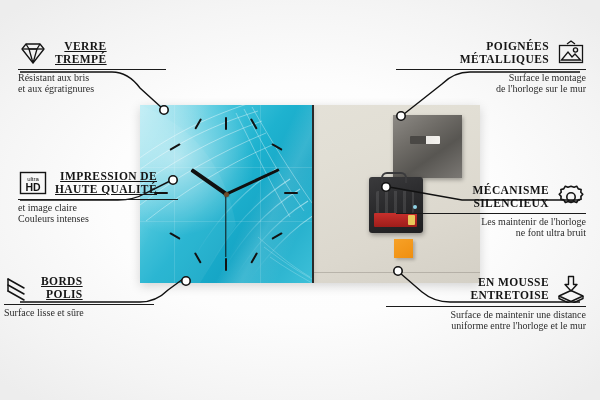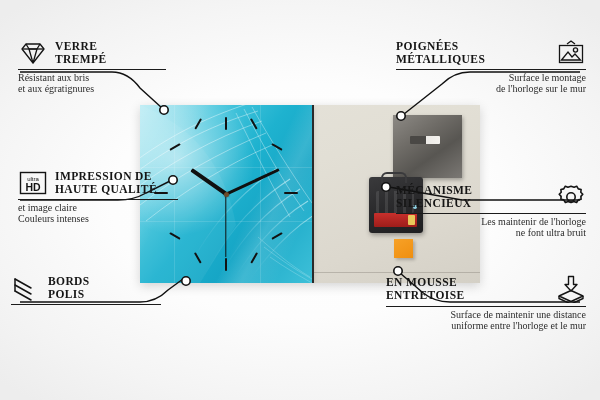--- a/index.html
+++ b/index.html
@@ -101,24 +101,24 @@
     font-size:11.5px;line-height:13px;text-transform:uppercase;
   }
   .callout .rule{height:1.2px;background:#1b1b1b;margin:3px 0 3px;}
   .callout .sub{
     font-size:10px;line-height:10.5px;color:#2c2c2c;
   }
   .head{display:flex;align-items:center;gap:7px;}
   .icon{flex:0 0 auto;display:block;}
 
   .left .head{justify-content:flex-start;}
-  .left .title{text-align:left;}
+  .left .title{text-align:right;text-decoration:underline;}
   .left .sub{text-align:left;}
   .right .head{justify-content:flex-end;}
-  .right .title{}
+  .right .title{text-align:right;}
   .right .sub{text-align:right;}
 
   svg.lines{position:absolute;left:0;top:0;width:600px;height:400px;pointer-events:none;}
 </style>
 </head>
 <body>
 
 <div id="stage">
 
   <div class="photo">
@@ -252,36 +252,37 @@
       <div>
         <div class="title">IMPRESSION DE</div>
         <div class="title">HAUTE QUALITÉ</div>
       </div>
     </div>
     <div class="rule"></div>
     <div class="sub">et image claire</div>
     <div class="sub">Couleurs intenses</div>
   </div>
 
-  <div class="callout left" style="left:11px;top:275px;width:150px;">
+  <div class="callout left" style="left:4px;top:275px;width:150px;">
     <div class="head">
       <svg class="icon" width="30" height="26" viewBox="0 0 30 26">
         <g stroke="#141414" stroke-width="1.5" stroke-linecap="round">
           <path d="M4,4 L20,13"></path>
             <path d="M4,10 L20,19"></path>
             <path d="M4,16 L20,25"></path>
           <path d="M4,4 L4,16"></path>
         </g>
       </svg>
       <div>
         <div class="title">BORDS</div>
         <div class="title">POLIS</div>
       </div>
     </div>
     <div class="rule"></div>
+    <div class="sub">Surface lisse et sûre</div>
   </div>
 
   <div class="callout right" style="right:14px;top:40px;width:190px;">
     <div class="head">
       <div style="flex:1 1 auto;">
         <div class="title">POIGNÉES</div>
         <div class="title">MÉTALLIQUES</div>
       </div>
       <svg class="icon" width="30" height="26" viewBox="0 0 30 26">
         <g fill="none" stroke="#141414" stroke-width="1.3">

